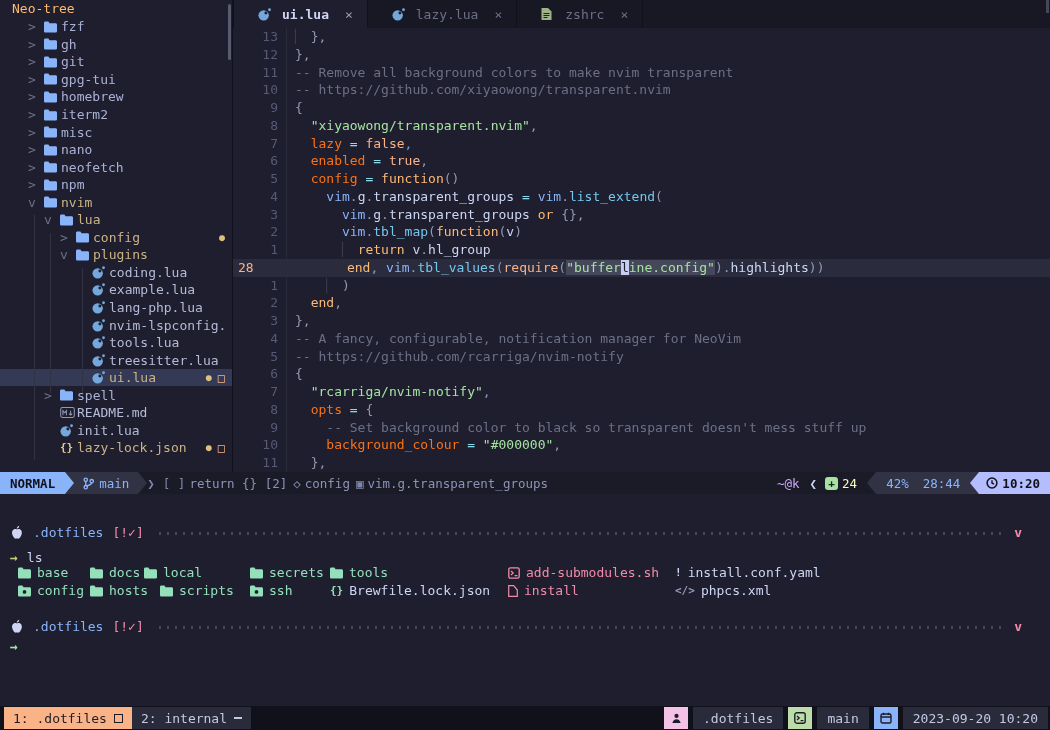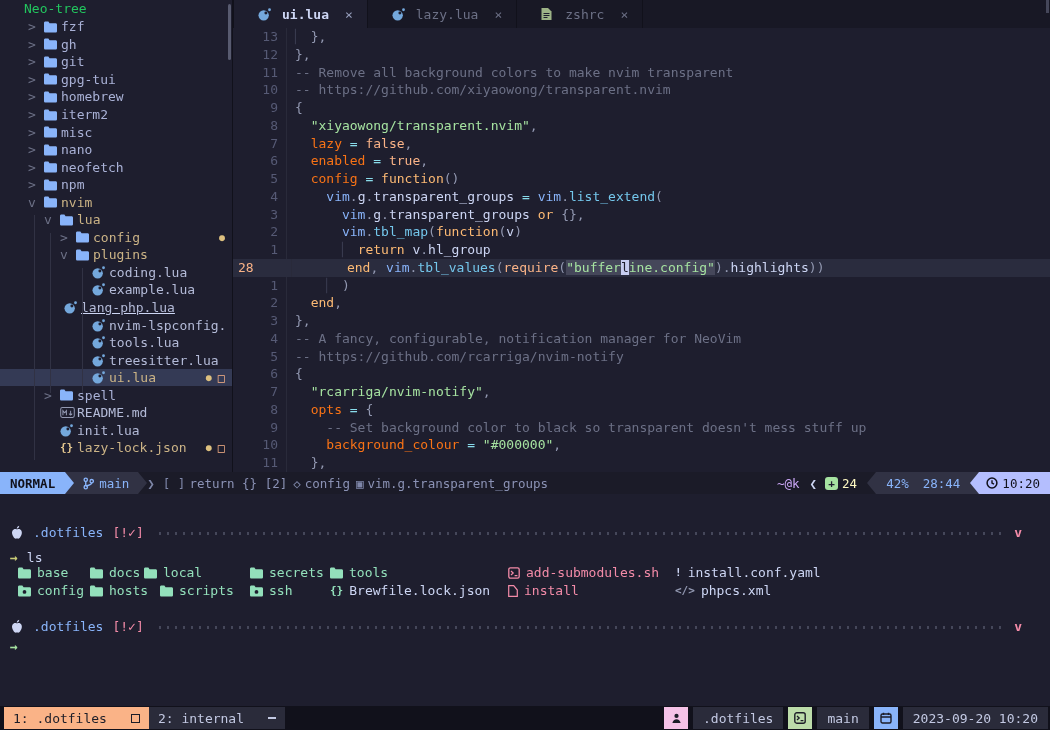--- a/index.html
+++ b/index.html
@@ -1,21 +1,21 @@
 <!DOCTYPE html>
 <html><head>
 <meta charset="utf-8">
 <style>
   html,body{margin:0;padding:0;background:#000;}
   #app{position:relative;width:1050px;height:730px;background:#1e1e2e;overflow:hidden;
        font-family:"DejaVu Sans Mono",monospace;font-size:13px;color:#cdd6f4;}
   .top{display:flex;height:472px;}
   
   #sidebar{position:relative;width:232px;flex:none;border-right:1px solid #11111b;overflow:hidden;}
-  .nt-title{height:18px;line-height:18px;padding-left:24px;color:#22c55e;}
+  .nt-title{height:18px;line-height:18px;padding-left:12px;color:#fdba74;}
   .trow{position:relative;display:flex;align-items:center;height:17.55px;white-space:pre;}
   .trow.sel{background:#343a55;}
   .chev{color:#6c7086;width:16px;flex:none;text-align:left;}
   .tico{width:17px;flex:none;display:inline-flex;align-items:center;}
   .tlabel{overflow:hidden;}
   .dir-label{color:#a9b1d6;} .mod-label{color:#ccb486;} .file-label{color:#b4bbd8;}
   .tbadges{margin-left:auto;padding-right:7px;display:flex;gap:6px;align-items:center;}
   .b-dot{color:#ddc07f;font-size:10px;} .b-sq{color:#fab387;font-size:12px;}
   .tguide{position:absolute;width:1px;background:#313244;}
   .side-sb{position:absolute;top:4px;right:1px;width:3px;height:56px;background:#585b70;border-radius:2px;}
@@ -57,39 +57,39 @@
   .sl-right{margin-left:auto;display:flex;align-items:stretch;}
   .sl-macro{color:#cba6f7;align-self:center;padding-right:10px;}
   .sl-lsep{color:#cdd6f4;align-self:center;padding-right:8px;}
   .diffadd{display:flex;align-items:center;gap:4px;padding-right:10px;}
   .plus-box{width:13px;height:13px;background:#a6e3a1;color:#1e1e2e;border-radius:3px;
             font-size:11px;line-height:13px;text-align:center;font-weight:bold;}
   .diffadd b{color:#fef9c3;font-weight:normal;}
   .tri-l1{border-top:11px solid transparent;border-bottom:11px solid transparent;border-right:9px solid #313244;width:0;height:0;}
   .seg-pos{background:#313244;color:#89b4fa;padding:0 10px;gap:14px;}
   .tri-l2{border-top:11px solid transparent;border-bottom:11px solid transparent;border-right:9px solid #b4befe;background:#313244;width:0;height:0;}
-  .seg-time{background:#b4befe;color:#11111b;font-weight:normal;padding:0 10px 0 7px;gap:4px;}
+  .seg-time{background:#b4befe;color:#11111b;font-weight:bold;padding:0 10px 0 7px;gap:4px;}
   
   #term{position:relative;height:212px;background:#1e1e2e;}
   .tline{position:absolute;left:0;right:0;display:flex;align-items:center;white-space:pre;padding:0 10px;}
   .p-dir{color:#89b4fa;padding-left:10px;}
   .p-git{color:#f38ba8;padding-left:9px;}
   .dotline{flex:1;height:3px;margin:2px 10px 0 12px;background:radial-gradient(circle,#45475a 1.2px,transparent 1.4px);background-size:8px 3px;background-repeat:repeat-x;}
   .p-flag{color:#f38ba8;font-weight:bold;padding-right:18px;}
   .arrow{font-weight:bold;padding-right:9px;}
   .a1{color:#c9cc76;} .a2{color:#a6e3a1;}
   .lsrow{position:absolute;left:0;right:0;height:18px;}
   .lsitem{position:absolute;display:flex;align-items:center;gap:6px;white-space:pre;}
   .f-green{color:#93e0bb;} .f-pink{color:#f38ba8;} .f-white{color:#cdd6f4;} .f-dim{color:#9399b2;}
   .ico{display:inline-flex;align-items:center;}
   .txt-ico{font-size:11px;font-weight:bold;}
   
   #tmux{position:absolute;left:0;bottom:0;width:1050px;height:24px;background:#11111b;display:flex;align-items:center;font-size:13px;}
   #tmux-windows{display:flex;height:22px;margin-left:4px;}
-  .twin{display:flex;align-items:center;gap:24px;padding:0 9px;white-space:pre;}
+  .twin{display:flex;align-items:center;gap:7px;padding:0 9px;white-space:pre;}
   .twin.active{background:#fab387;color:#1c1d28;}
   .twin.inactive{background:#2a2b3a;color:#c3c9e3;}
   .sq{width:7px;height:7px;border:1.5px solid currentColor;display:inline-block;}
   .dash{width:8px;height:2.5px;background:currentColor;display:inline-block;}
   .tmux-right{margin-left:auto;display:flex;align-items:center;height:22px;margin-right:2px;gap:5px;}
   .badge{width:24px;height:22px;display:flex;align-items:center;justify-content:center;color:#1c1d28;}
   .badge.pink{background:#f5c2e7;} .badge.green{background:#bcdcaa;} .badge.blue{background:#89b4fa;}
   .tlabel2{background:#2a2b3a;color:#c3c9e3;height:22px;display:flex;align-items:center;padding:0 10px;white-space:pre;}
 </style>
 </head>
@@ -145,21 +145,21 @@
           <div class="trow" style="padding-left: 92px; align-items: center;"><span class="ico tico" style="color: rgb(116, 168, 220);"><svg width="13" height="13" viewBox="0 0 14 14">
                 <circle cx="6.1" cy="7.9" r="5.6" fill="currentColor"></circle>
                 <circle cx="8.5" cy="5.3" r="1.6" fill="#1e1e2e"></circle>
                 <circle cx="12.4" cy="1.9" r="1.5" fill="currentColor"></circle>
               </svg></span><span class="tlabel file-label">coding.lua</span></div>
           <div class="trow" style="padding-left: 92px;"><span class="ico tico" style="color: rgb(116, 168, 220);"><svg width="13" height="13" viewBox="0 0 14 14">
                 <circle cx="6.1" cy="7.9" r="5.6" fill="currentColor"></circle>
                 <circle cx="8.5" cy="5.3" r="1.6" fill="#1e1e2e"></circle>
                 <circle cx="12.4" cy="1.9" r="1.5" fill="currentColor"></circle>
               </svg></span><span class="tlabel file-label">example.lua</span></div>
-          <div class="trow" style="padding-left: 64px; text-decoration: underline;"><span class="ico tico" style="color: rgb(116, 168, 220);"><svg width="13" height="13" viewBox="0 0 14 14">
+          <div class="trow" style="padding-left: 92px;"><span class="ico tico" style="color: rgb(116, 168, 220);"><svg width="13" height="13" viewBox="0 0 14 14">
                 <circle cx="6.1" cy="7.9" r="5.6" fill="currentColor"></circle>
                 <circle cx="8.5" cy="5.3" r="1.6" fill="#1e1e2e"></circle>
                 <circle cx="12.4" cy="1.9" r="1.5" fill="currentColor"></circle>
               </svg></span><span class="tlabel file-label">lang-php.lua</span></div>
           <div class="trow" style="padding-left: 92px;"><span class="ico tico" style="color: rgb(116, 168, 220);"><svg width="13" height="13" viewBox="0 0 14 14">
                 <circle cx="6.1" cy="7.9" r="5.6" fill="currentColor"></circle>
                 <circle cx="8.5" cy="5.3" r="1.6" fill="#1e1e2e"></circle>
                 <circle cx="12.4" cy="1.9" r="1.5" fill="currentColor"></circle>
               </svg></span><span class="tlabel file-label">nvim-lspconfig.</span></div>
           <div class="trow" style="padding-left: 92px;"><span class="ico tico" style="color: rgb(116, 168, 220);"><svg width="13" height="13" viewBox="0 0 14 14">

